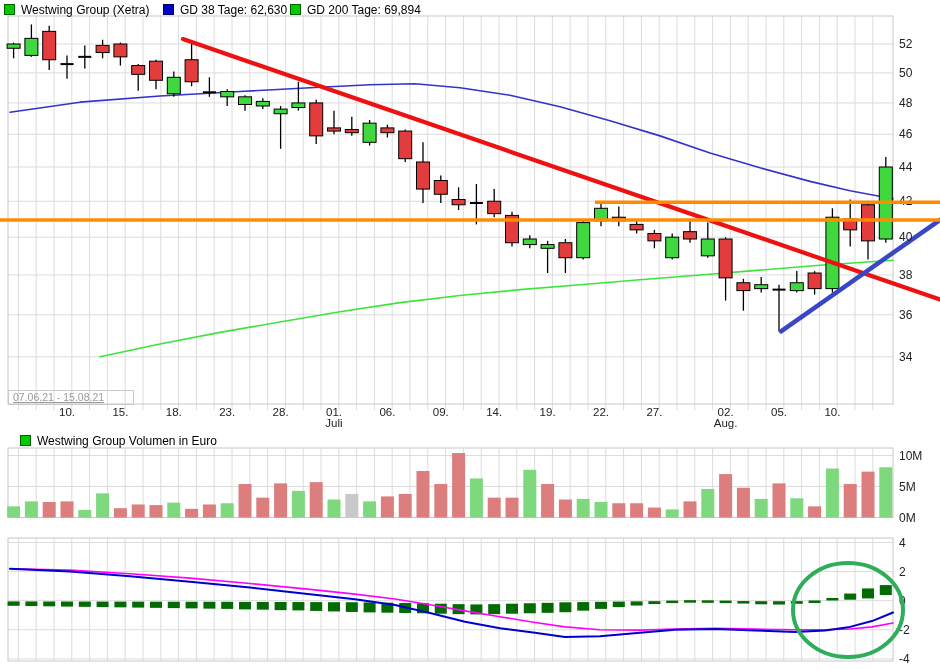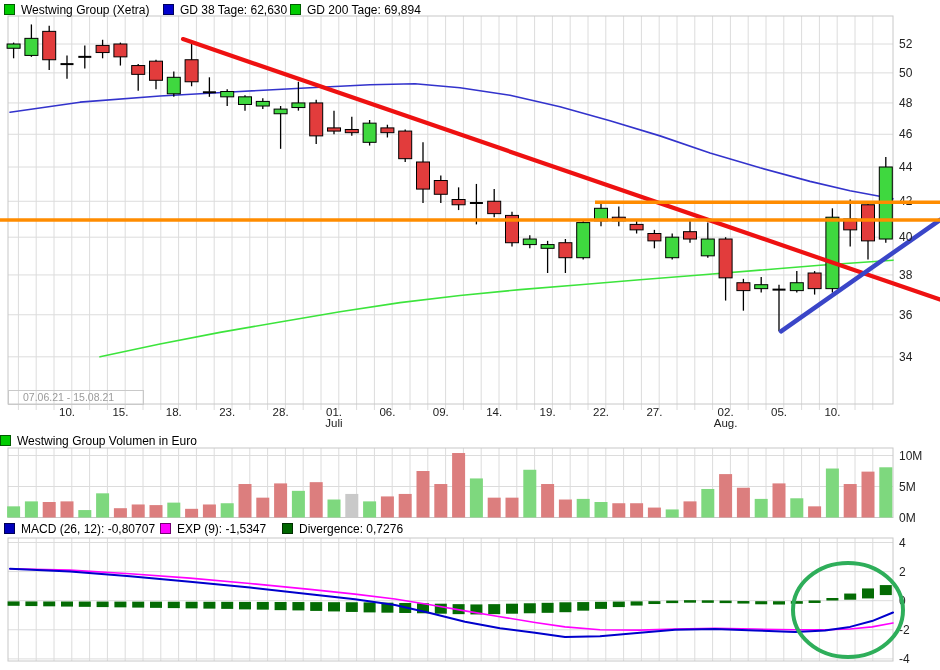--- a/index.html
+++ b/index.html
@@ -6,21 +6,21 @@
   body{width:940px;height:670px;overflow:hidden;font-family:"Liberation Sans",sans-serif;}
   .stage{position:relative;width:940px;height:670px;background:#fff;}
   svg{position:absolute;left:0;top:0;}
   .legend-row{position:absolute;left:0;width:776px;height:14px;font-size:12px;color:#000;}
   .legend-item{position:absolute;top:0;white-space:nowrap;}
   .sw{display:inline-block;width:9px;height:9px;border:1px solid rgba(0,0,0,.55);margin-right:6px;vertical-align:-1px;}
   #lg-price{top:3px;}
   #lg-vol{top:434px;}
   #lg-macd{top:522px;}
   #range-box{position:absolute;left:8px;top:390px;width:120px;height:13px;border:1px solid #c9c9c9;
-    color:#9a9a9a;font-size:10.5px;line-height:13px;padding-left:14px;background:rgba(255,255,255,.0);}
+    color:#9a9a9a;font-size:10.5px;line-height:13px;padding-left:4px;background:rgba(255,255,255,.0);text-decoration:underline;}
 </style>
 </head>
 <body>
 
 <div class="stage">
 
   <svg id="chart-svg" width="940" height="670">
     <g id="main-plot">
         <line x1="18.4" x2="18.4" y1="16" y2="410" stroke="#dcdcdc" stroke-width="1"></line>
         <line x1="36.2" x2="36.2" y1="16" y2="410" stroke="#dcdcdc" stroke-width="1"></line>
@@ -441,24 +441,19 @@
       </g>
   </svg>
 
   <div class="legend-row" id="lg-price">
     <span class="legend-item" style="left:4px"><i class="sw" style="background: rgb(0, 204, 0);"></i><span>Westwing Group (Xetra)</span></span>
     <span class="legend-item" style="left:163px"><i class="sw" style="background: rgb(0, 0, 204);"></i><span>GD 38 Tage: 62,630</span></span>
     <span class="legend-item" style="left:290px"><i class="sw" style="background: rgb(0, 204, 0);"></i><span>GD 200 Tage: 69,894</span></span>
   </div>
 
   <div class="legend-row" id="lg-vol">
-    <span class="legend-item" style="left:0"><i class="sw" style="background: rgb(0, 204, 0);"></i><span>Westwing Group Volumen in Euro</span></span>
+    <span class="legend-item" style="left:20px"><i class="sw" style="background: rgb(0, 204, 0);"></i><span>Westwing Group Volumen in Euro</span></span>
   </div>
 
-  <div class="legend-row" id="lg-macd">
-    <span class="legend-item" style="left:4px"><i class="sw" style="background: rgb(0, 0, 187);"></i><span>MACD (26, 12): -0,80707</span></span>
-    <span class="legend-item" style="left:160px"><i class="sw" style="background: rgb(255, 0, 255);"></i><span>EXP (9): -1,5347</span></span>
-    <span class="legend-item" style="left:282px"><i class="sw" style="background: rgb(0, 102, 0);"></i><span>Divergence: 0,7276</span></span>
-  </div>
 
   <div id="range-box">07.06.21 - 15.08.21</div>
 
 </div>
 
 </body></html>

